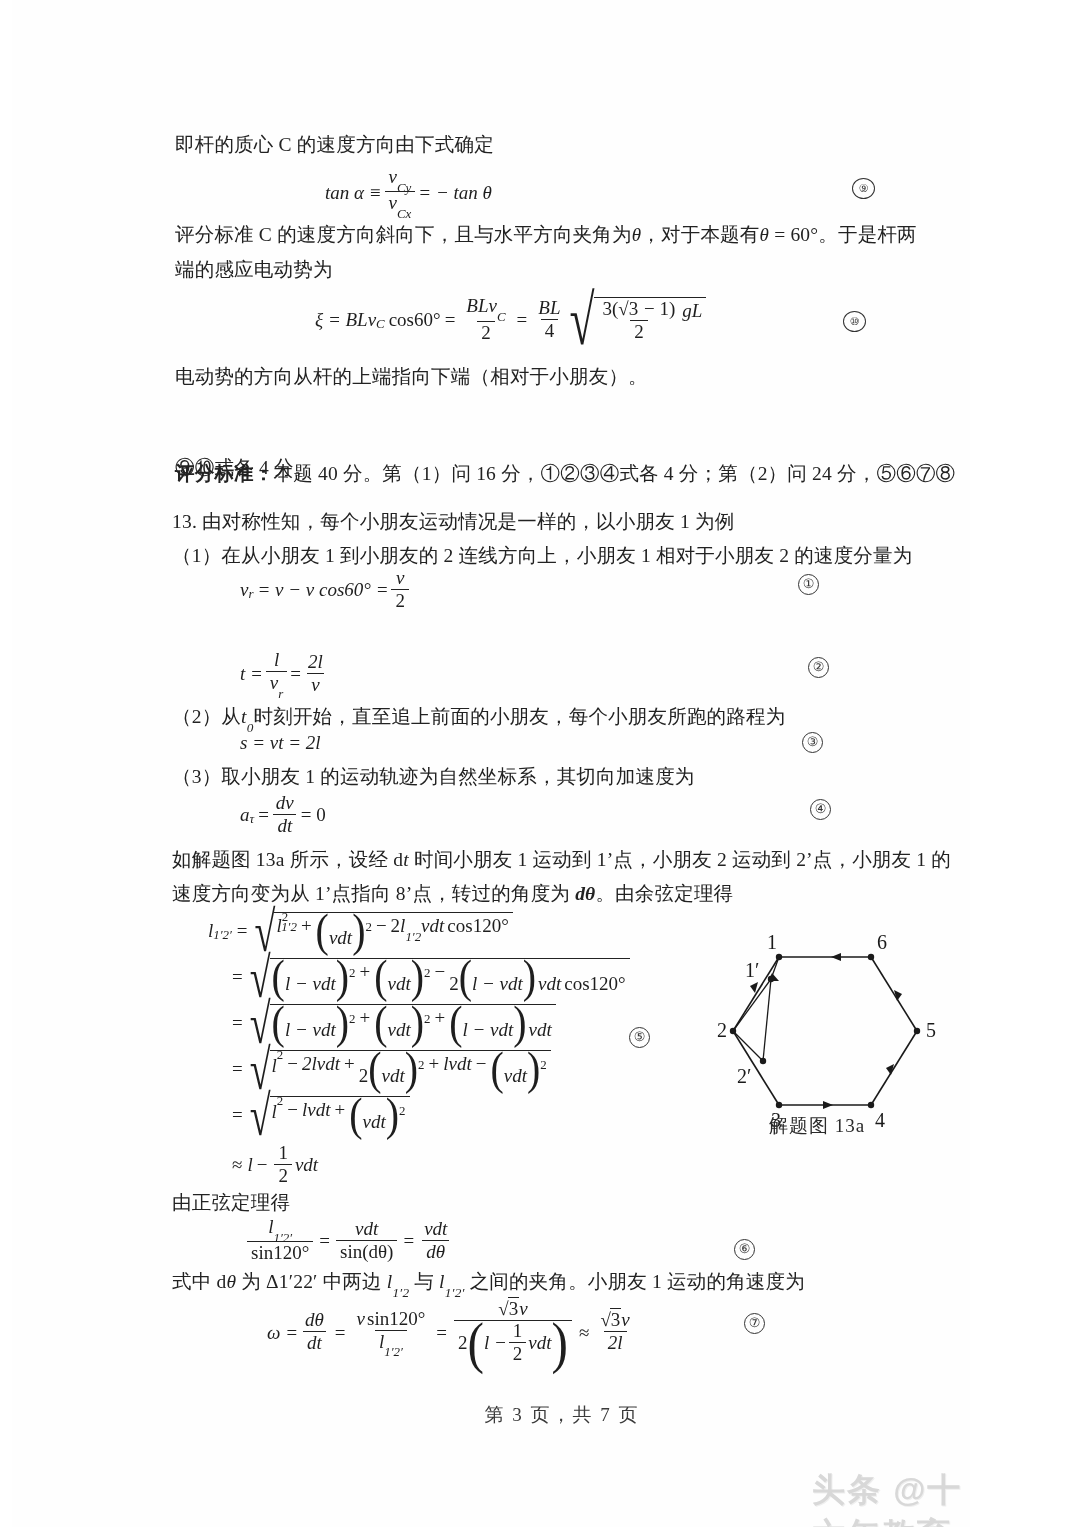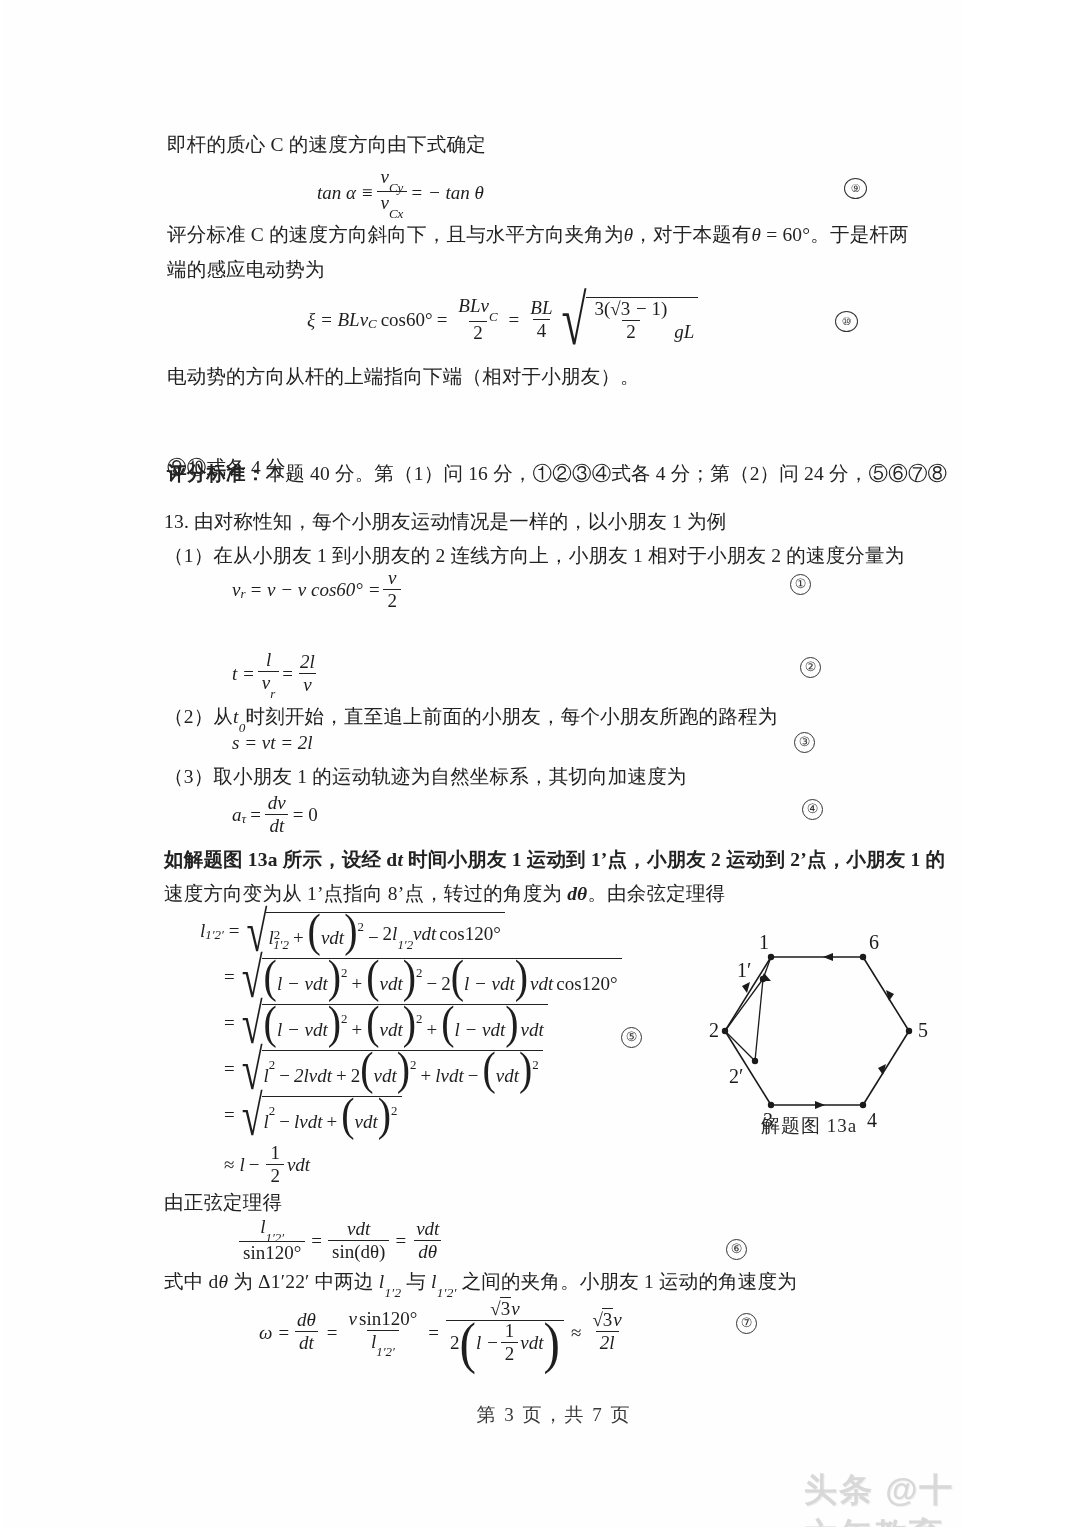--- a/index.html
+++ b/index.html
@@ -10,21 +10,21 @@
   body {
     width: 1080px;
     height: 1527px;
     position: relative;
     font-family: "Liberation Serif", "DejaVu Serif", serif;
     color: #1a1a1a;
     overflow: hidden;
   }
   .page {
     position: absolute;
-    left: 4px; top: 0;
+    left: 12px; top: 0;
     width: 948px;
     height: 1527px;
     background: #fefefe;
     padding-left: 10px;
   }
   .body-text {
     position: absolute;
     font-size: 19.5px;
     line-height: 34px;
     color: #222;
@@ -83,21 +83,21 @@
   }
   .rad > .sign {
     display: flex;
     align-items: center;
     font-size: 1.0em;
   }
   .rad > .inner {
     border-top: 1.2px solid #222;
     padding: 2px 4px 1px 2px;
     display: inline-flex;
-    align-items: flex-end;
+    align-items: flex-start;
   }
   .sqrt-glyph {
     font-size: 1.4em;
     line-height: 1;
     transform: scaleY(1.25);
     display: inline-block;
     margin-right: -1px;
   }
   .sqrt-glyph.big { font-size: 2.0em; transform: scaleY(1.5); }
   .sqrt-glyph.tall { font-size: 2.4em; transform: scaleY(1.55); }
@@ -251,21 +251,21 @@
     <span class="frac">
       <span class="num it">dv</span>
       <span class="den it">dt</span>
     </span>
     <span>= 0</span>
   </div>
   <div class="eqno" style="left:798px; top:798px;">
     <span class="circnum">④</span>
   </div>
 
-  <div class="body-text cn" style="left:160px; top:843px;font-weight:bold;">
+  <div class="body-text cn" style="left:160px; top:843px;">
     <span>如解题图 13a 所示，设经 d</span><span class="it">t</span><span> 时间小朋友 1 运动到 1’点，小朋友 2 运动到 2’点，小朋友 1 的</span>
   </div>
   <div class="body-text cn" style="left:160px; top:877px;">
     <span>速度方向变为从 1’点指向 8’点，转过的角度为 </span><span class="it bold">dθ</span><span>。由余弦定理得</span>
   </div>
 
   <div style="position:absolute; left:196px; top:912px;">
 
     <div class="math" style="position:relative; left:0; top:0;">
       <span class="it">l</span>

